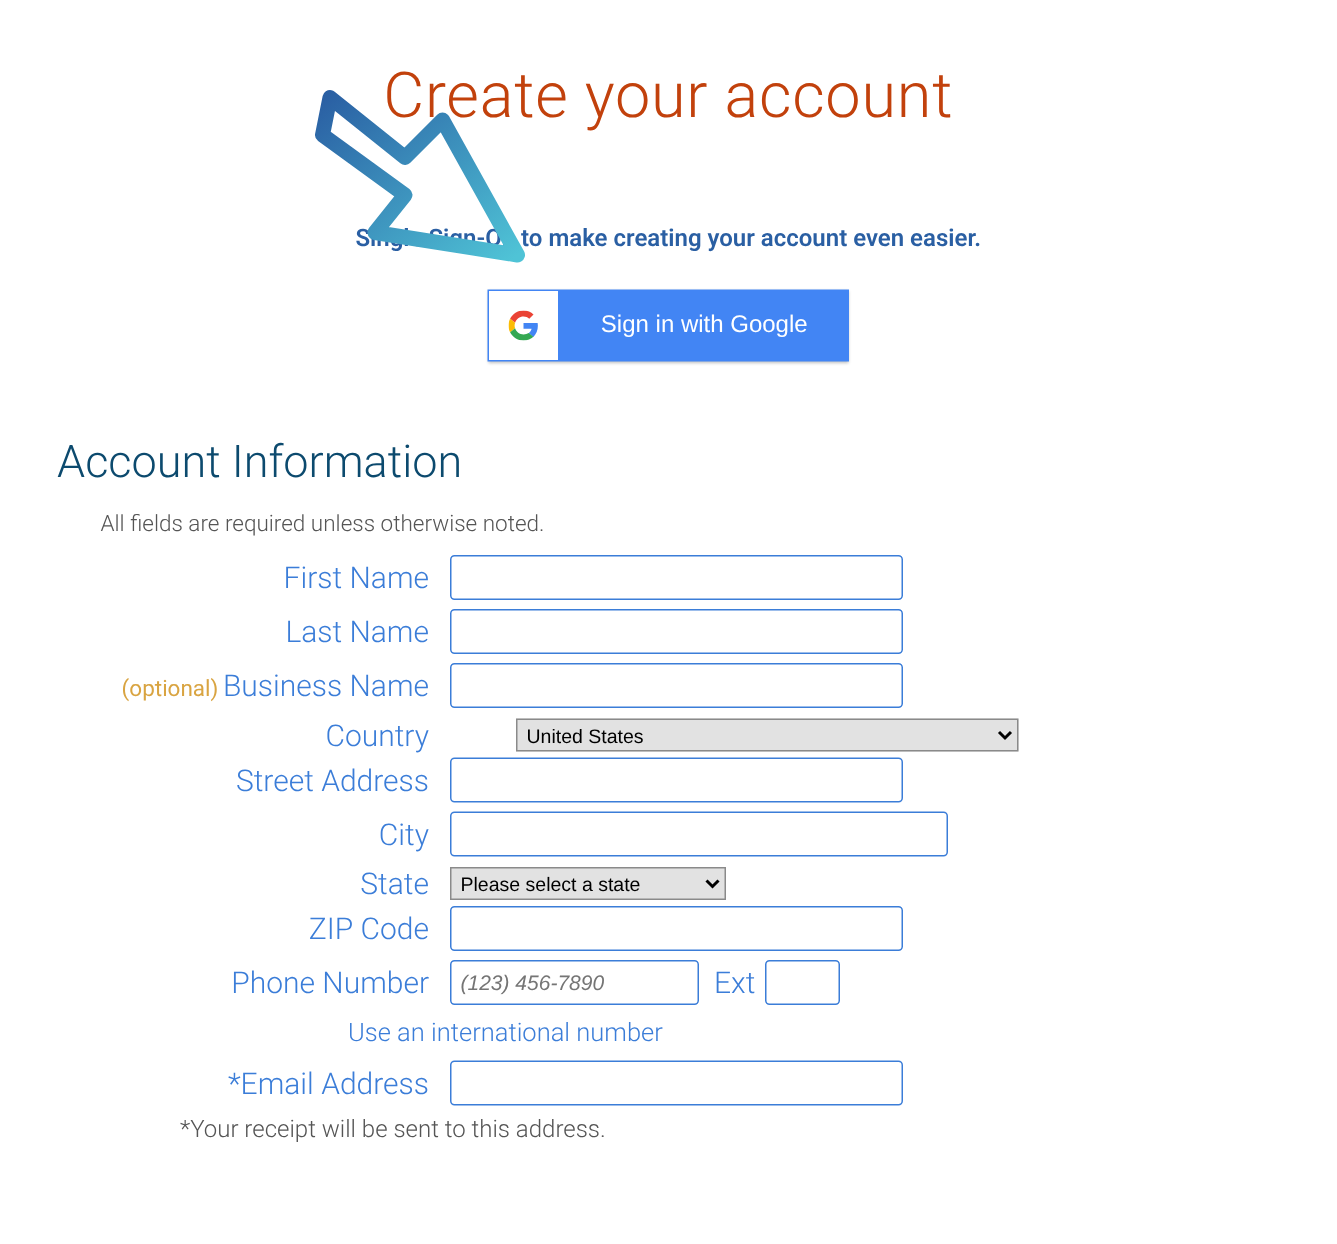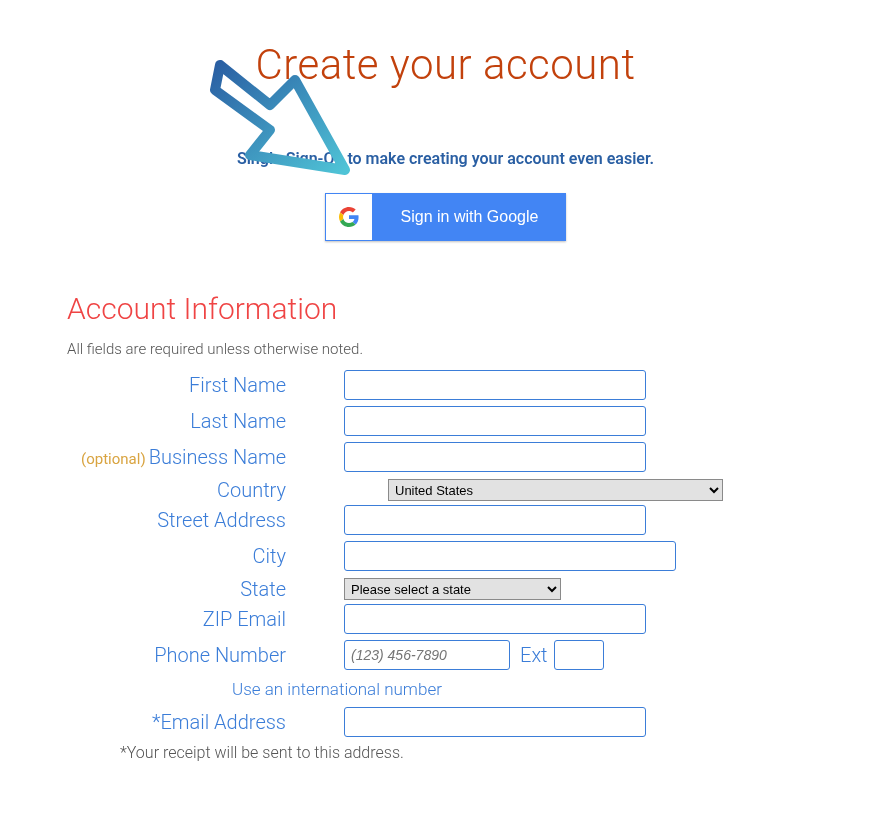--- a/index.html
+++ b/index.html
@@ -61,37 +61,36 @@
       color: #fff;
       font-size: 16px;
       padding: 0 28px;
       display: flex;
       align-items: center;
       font-weight: 400;
     }
     .section-title {
       font-size: 30px;
       font-weight: 300;
-      color: #ef4444;
-      margin-left: 67px;
+      color: #0c4a6e;
+      margin-left: 38px;
       margin-bottom: 14px;
     }
     .required-note {
       font-size: 15px;
       color: #555;
       margin-left: 67px;
       margin-bottom: 12px;
       font-weight: 300;
     }
     .form-area { }
     .form-row {
       display: flex;
       align-items: center;
       margin-bottom: 6px;
-      gap: 44px;
     }
     .label-col {
       width: 300px;
       text-align: right;
       padding-right: 14px;
       font-size: 20px;
       font-weight: 300;
       color: #3b7dd8;
     }
     .optional-tag {
@@ -127,21 +126,21 @@
       height: 22px;
       width: 335px;
       font-size: 13px;
       padding-left: 2px;
       margin-left: 44px;
     }
     select.select-narrow {
       border: 1px solid #8a8a8a;
       background: #e2e2e2;
       height: 22px;
-      width: 217px;
+      width: 184px;
       font-size: 13px;
       padding-left: 2px;
     }
     .ext-label {
       font-size: 20px;
       font-weight: 300;
       color: #3b7dd8;
       margin: 0 6px 0 10px;
     }
     .intl-link {
@@ -254,21 +253,21 @@
   <div class="form-row compact">
     <div class="label-col">State</div>
     <div class="input-col">
       <select class="select-narrow">
         <option selected="">Please select a state</option>
       </select>
     </div>
   </div>
 
   <div class="form-row">
-    <div class="label-col">ZIP Email</div>
+    <div class="label-col">ZIP Code</div>
     <div class="input-col">
         <input type="text" class="text-input" style="">
       </div>
   </div>
 
   <div class="form-row">
     <div class="label-col">Phone Number</div>
     <div class="input-col">
       <input type="text" class="text-input text-narrow" placeholder="(123) 456-7890" style="">
       <span class="ext-label">Ext</span>

